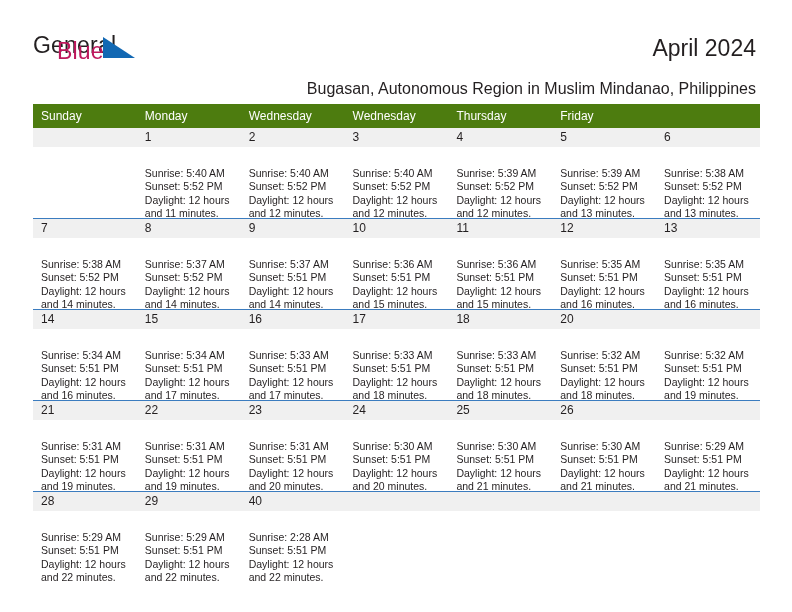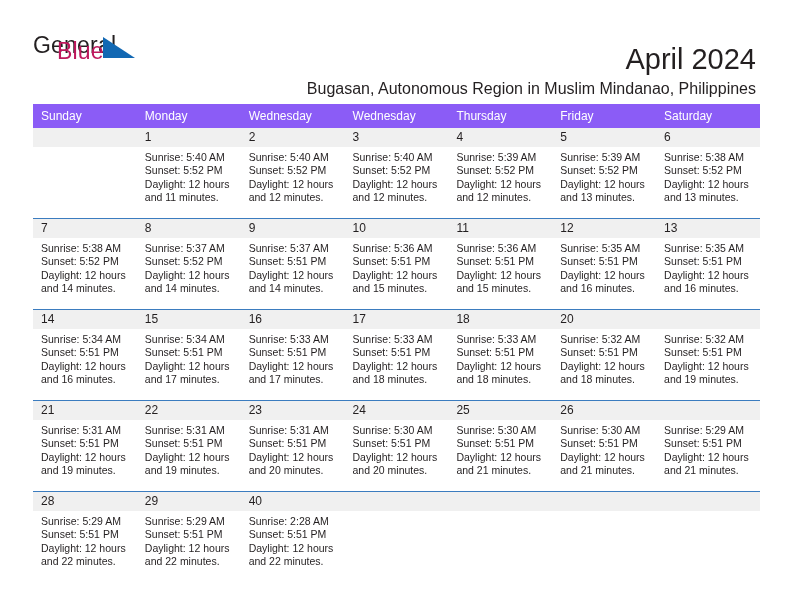--- a/index.html
+++ b/index.html
@@ -62,25 +62,24 @@
     top: 5px;
     width: 32px;
     height: 21px;
     background: #1268b3;
     clip-path: polygon(0 100%, 0 0, 100% 100%);
   }
   .month-title {
     position: absolute;
     right: 36px;
     top: 32px;
-    font-size: 29px;
+    font-size: 23px;
     color: #231f20;
     line-height: 32px;
     white-space: nowrap;
-    margin-top: 11px;
   }
   .location {
     position: absolute;
     right: 36px;
     top: 80px;
     font-size: 16px;
     color: #231f20;
     line-height: 17px;
     white-space: nowrap;
   }
@@ -90,21 +89,21 @@
     position: absolute;
     left: 33px;
     top: 104px;
     width: 727px;
   }
   .cal-row {
     display: flex;
     width: 100%;
   }
   .cal-head {
-    background: #8b5cf6;
+    background: #4d7c0f;
   }
   .cal-head .cell {
     color: #ffffff;
     font-size: 12px;
     line-height: 14px;
     padding: 5px 0 5px 8px;
     box-sizing: border-box;
   }
   .cell {
     width: 103.857px;
@@ -131,21 +130,21 @@
     color: #231f20;
   }
   .info-row {
     display: flex;
     height: 71px;
     background: #ffffff;
   }
   .info {
     width: 103.857px;
     box-sizing: border-box;
-    padding: 4px 4px 0 8px;
+    padding: 20px 4px 0 8px;
     font-size: 10.5px;
     line-height: 13.4px;
     color: #231f20;
   }
   .info div {
     white-space: nowrap;
   }
   .empty { visibility: hidden; }
 </style>
 </head>
@@ -166,21 +165,20 @@
   </div>
 
   <div class="calendar">
     <div class="cal-row cal-head" id="weekday-header-row">
         <div class="cell">Sunday</div>
         <div class="cell">Monday</div>
         <div class="cell">Wednesday</div>
         <div class="cell">Wednesday</div>
         <div class="cell">Thursday</div>
         <div class="cell">Friday</div>
-        <div class="cell">Saturday</div>
       </div>
     <div id="weeks-container">
         <div class="week first">
           <div class="daynum-row">
             <div class="daynum empty"></div>
             <div class="daynum">1</div>
             <div class="daynum">2</div>
             <div class="daynum">3</div>
             <div class="daynum">4</div>
             <div class="daynum">5</div>

